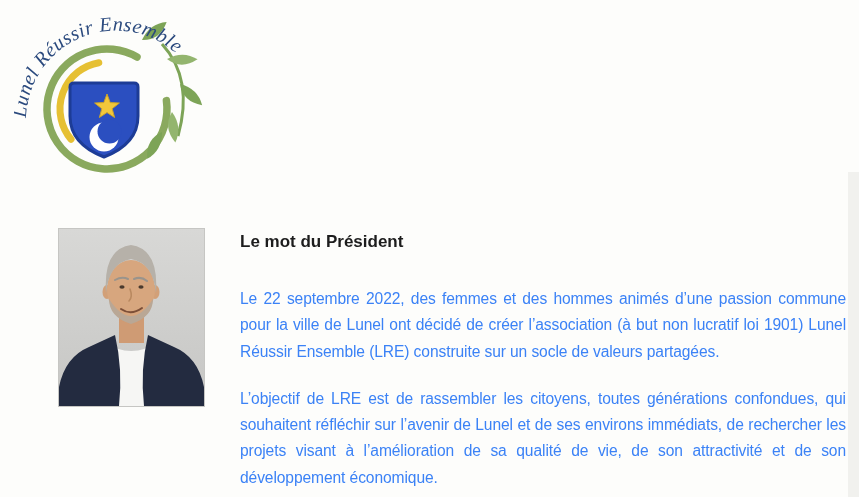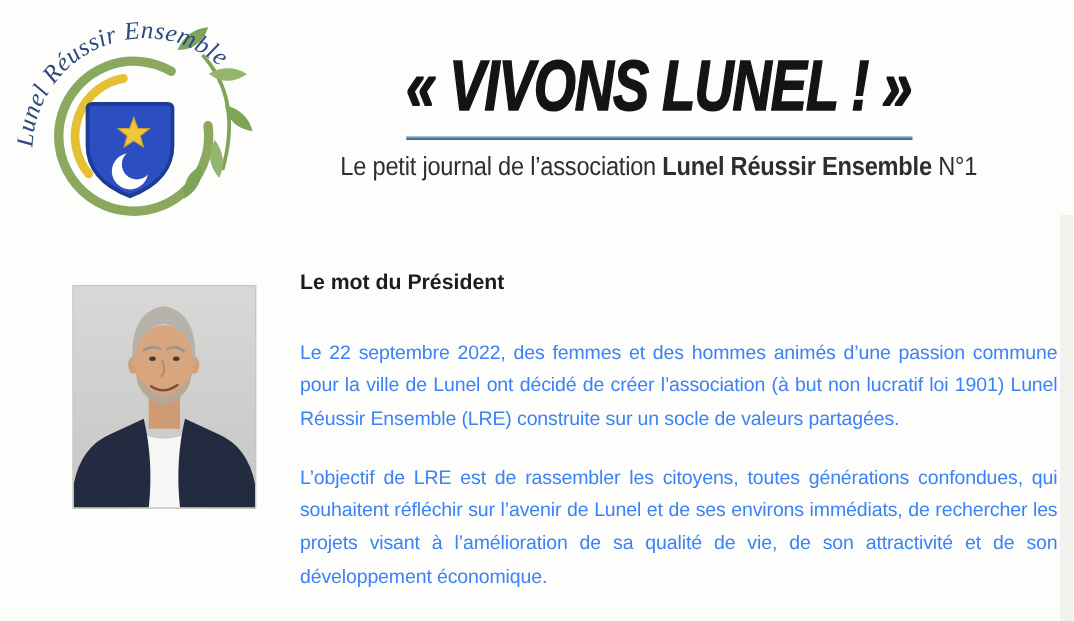--- a/index.html
+++ b/index.html
@@ -61,21 +61,21 @@
     background: #d0d0ce;
     box-sizing: content-box;
   }
   .photo svg { display: block; }
   .article {
     position: absolute;
     left: 240px; top: 216px;
     width: 606px;
   }
   .article h3 {
-    margin: 0 0 34px 0;
+    margin: 16px 0 34px 0;
     font-size: 17px;
     line-height: 20px;
     color: #1d1d1d;
   }
   .article p {
     margin: 0 0 21px 0;
     font-size: 15.6px;
     line-height: 26.3px;
     letter-spacing: -0.1px;
     text-align: justify;
@@ -120,25 +120,20 @@
         <circle cx="90" cy="133" r="14.5" fill="#ffffff"></circle>
         <circle cx="95.5" cy="127.5" r="12" fill="#2b4fc0"></circle>
       </g>
 
       <text font-size="20" font-style="italic" font-family="Liberation Serif, serif" fill="#2b4a7e" letter-spacing="0.5">
         <textPath href="#lre-arc" startOffset="6">Lunel Réussir Ensemble</textPath>
       </text>
     </svg>
   </div>
 
-  <div class="header-text">
-    <div class="title">« VIVONS LUNEL ! »</div>
-    <div class="divider"></div>
-    <div class="subtitle"><span>Le petit journal de l’association </span><span class="assoc">Lunel Réussir Ensemble</span><span> N°1</span></div>
-  </div>
 
   <div class="photo">
     <svg width="145" height="177" viewBox="0 0 145 177">
       <defs>
         <linearGradient id="pbg" x1="0" y1="0" x2="0" y2="1">
           <stop offset="0" stop-color="#d8d8d6"></stop>
           <stop offset="1" stop-color="#c6c6c4"></stop>
         </linearGradient>
       </defs>
       <rect width="145" height="177" fill="url(#pbg)"></rect>

